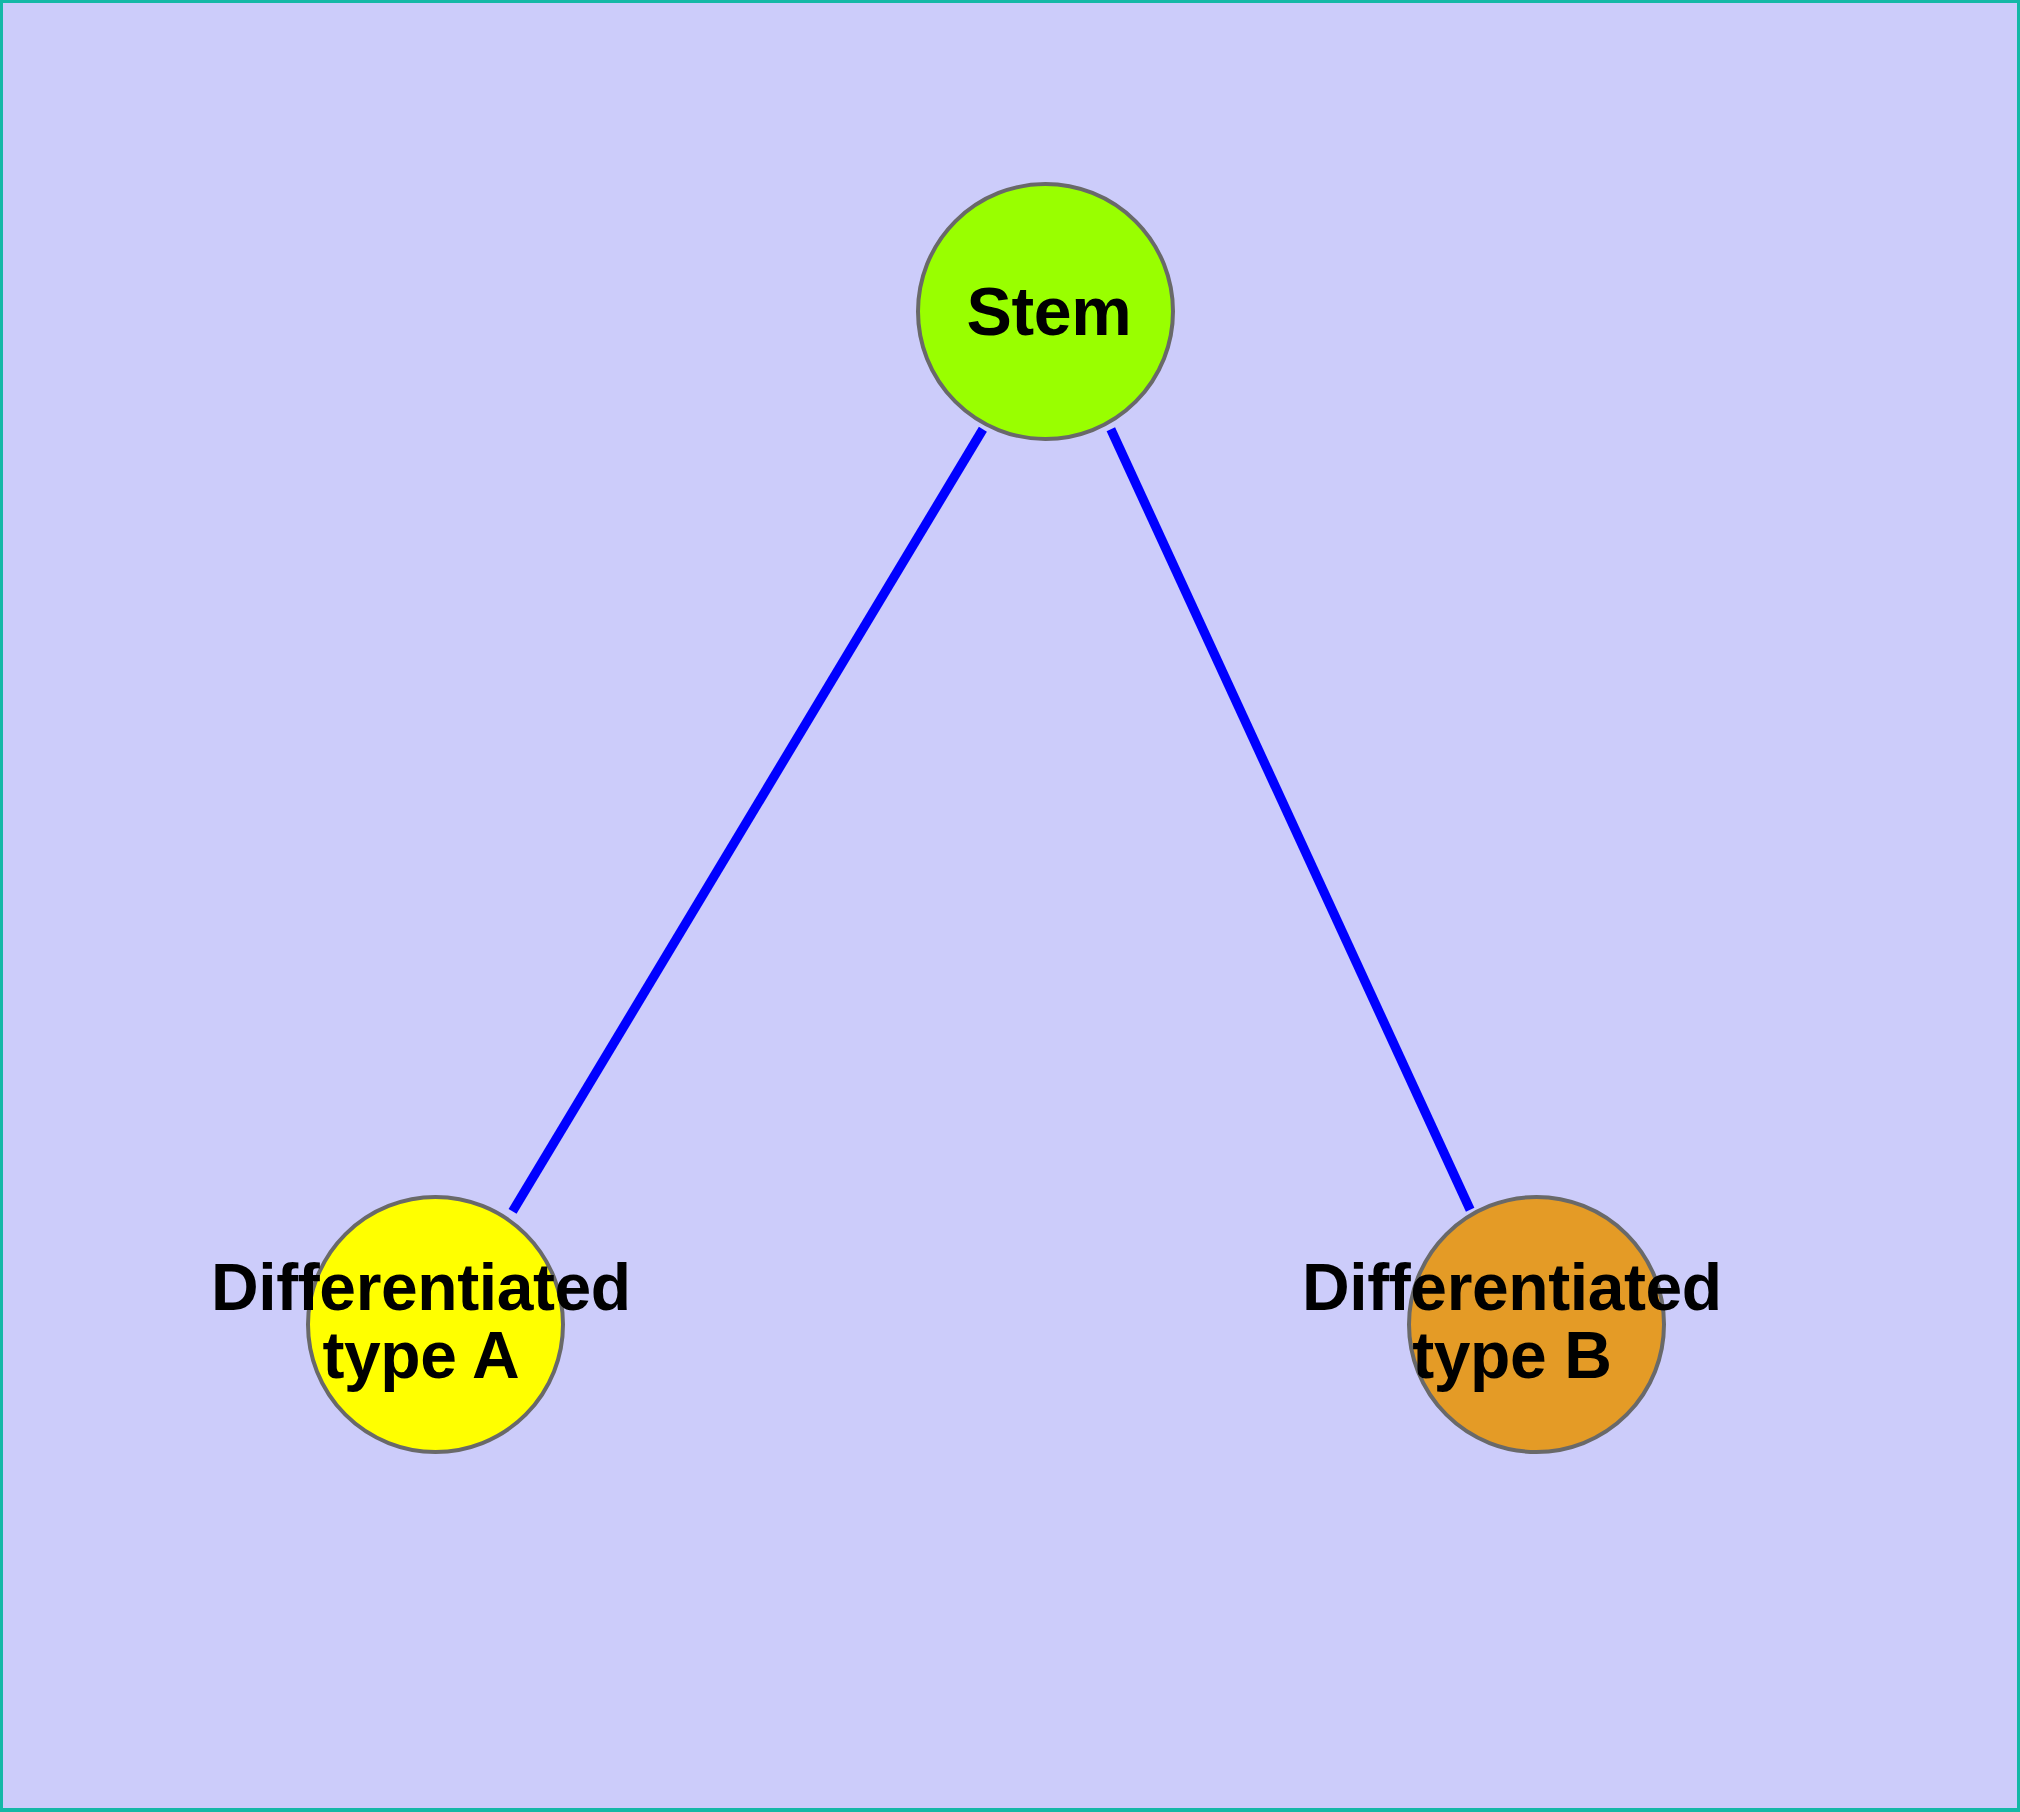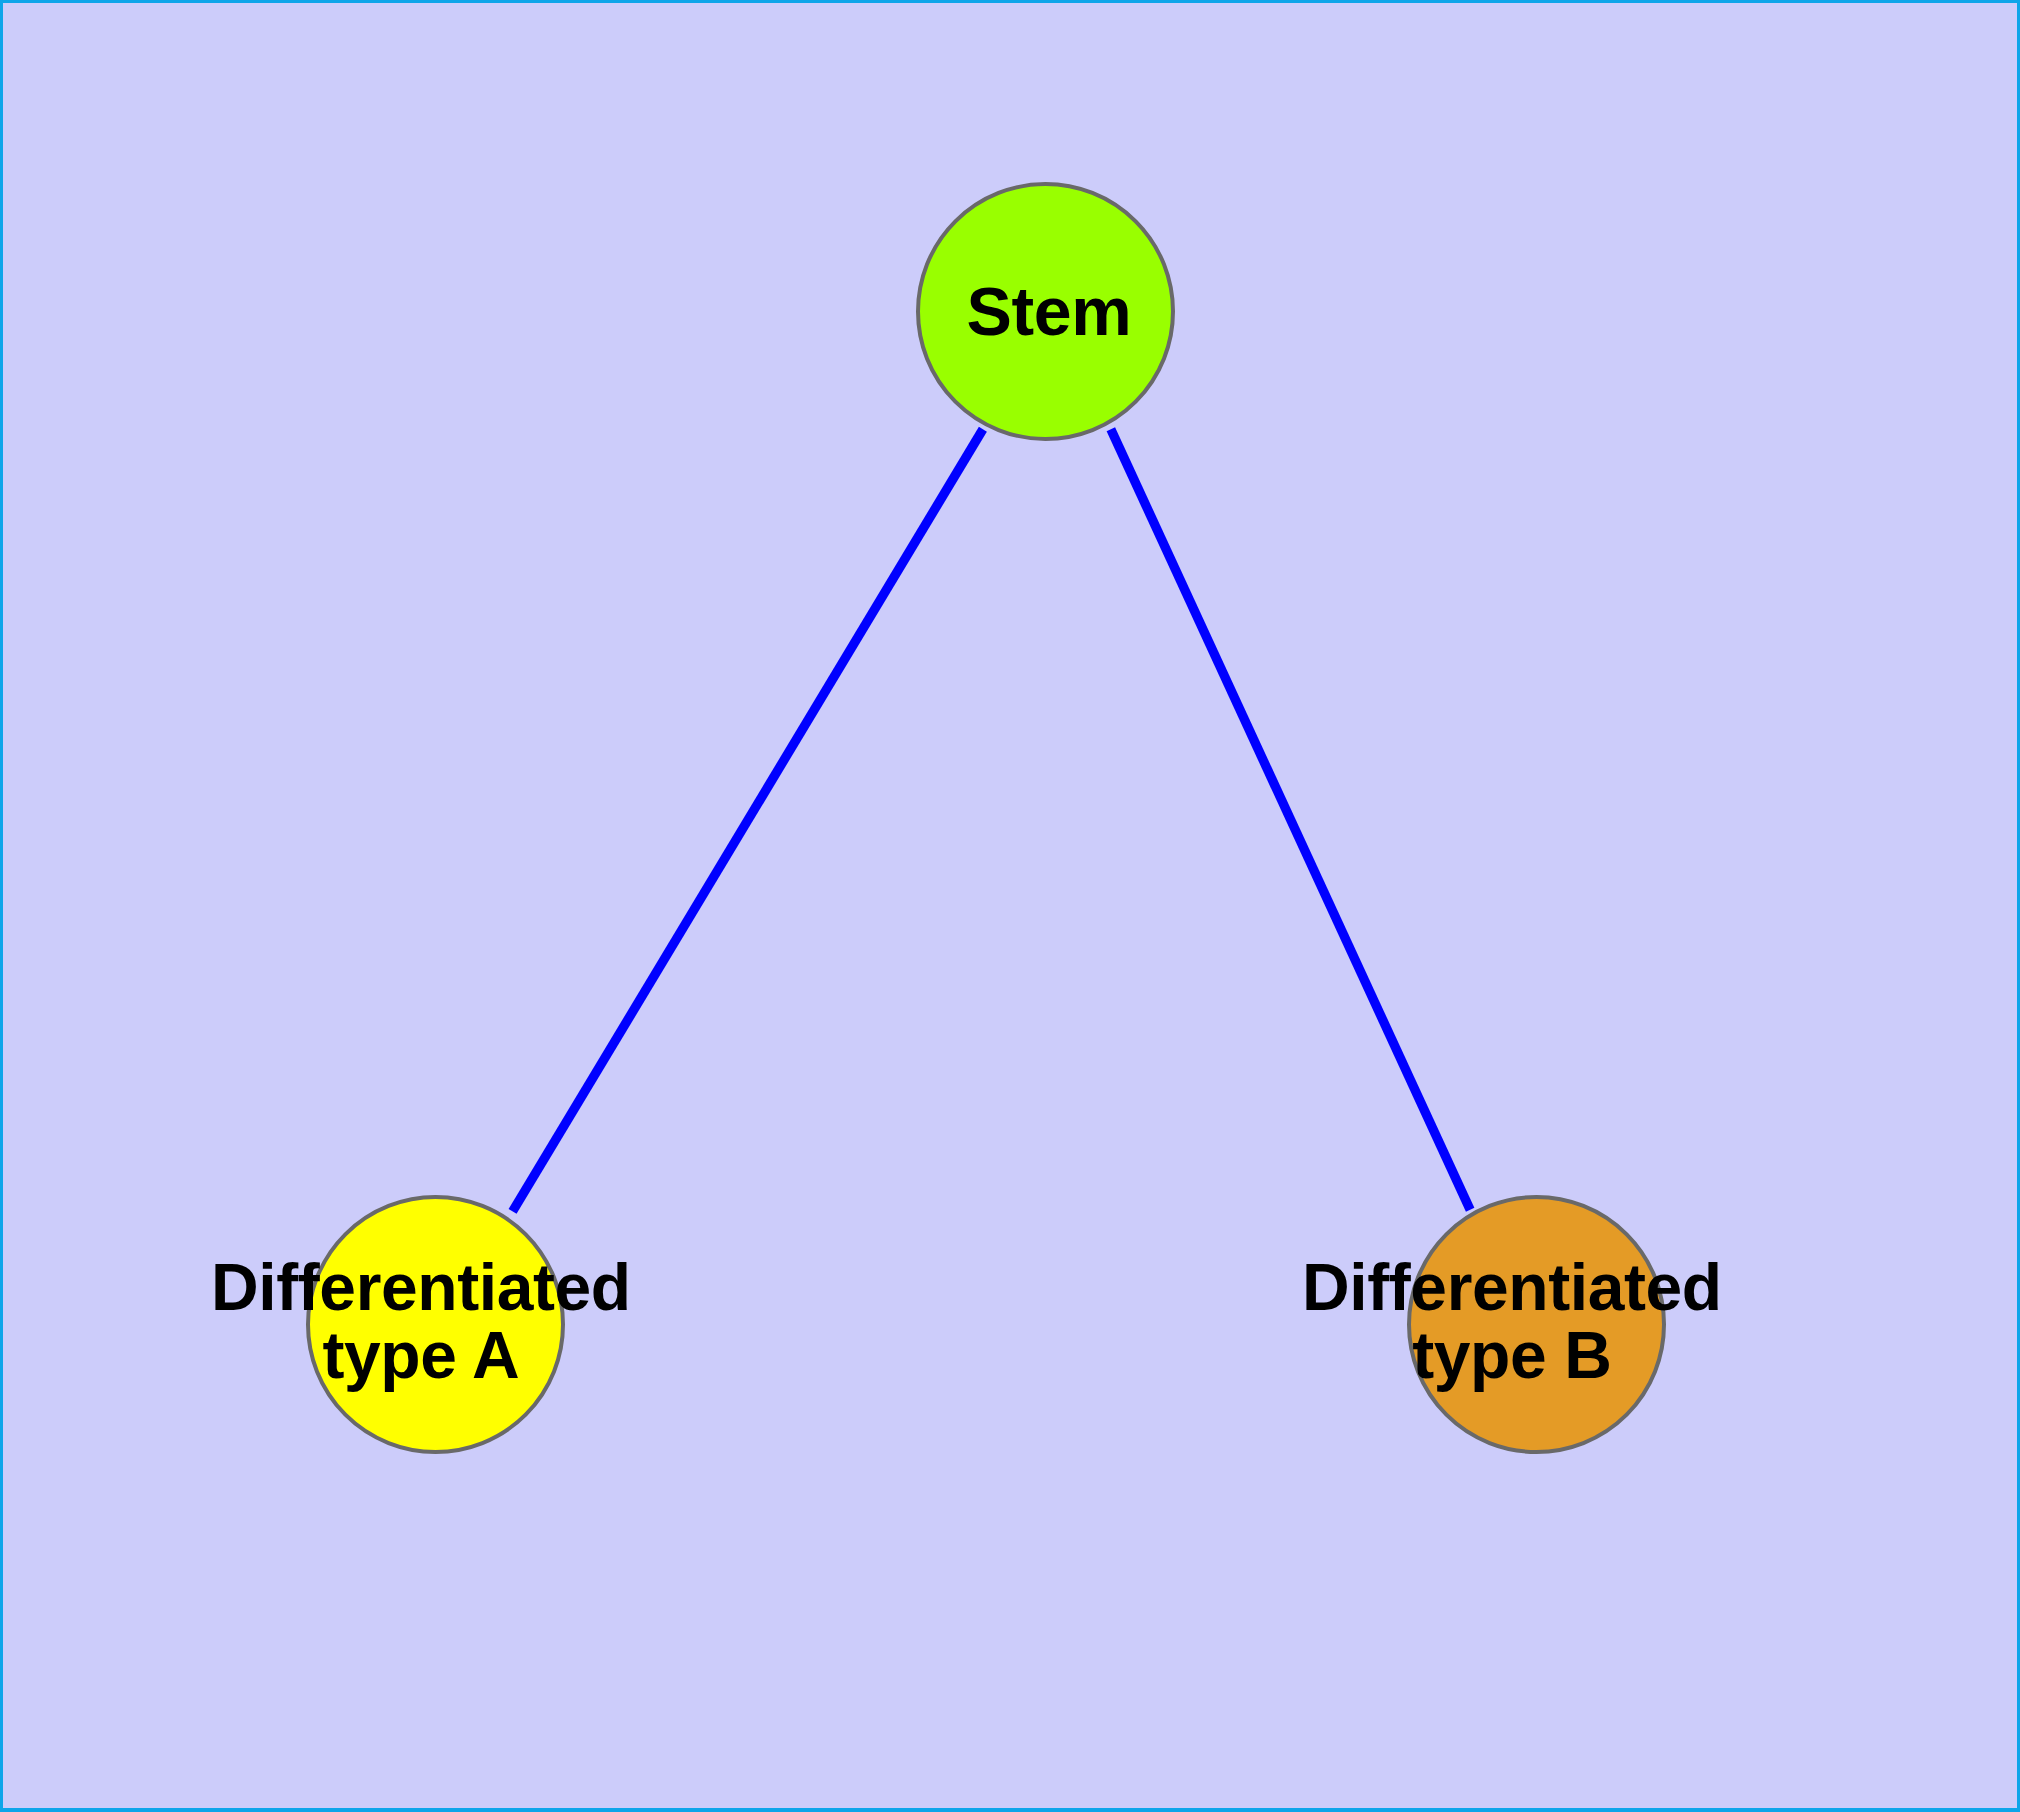--- a/index.html
+++ b/index.html
@@ -12,21 +12,21 @@
     width: 2021px;
     height: 1812px;
     overflow: hidden;
     font-family: "Liberation Sans", sans-serif;
   }
 
   #graph-canvas {
     position: relative;
     width: 2021px;
     height: 1812px;
-    background: #0ea5e9;
+    background: #14b8a6;
   }
 
   
   #graph-panel {
     position: absolute;
     left: 3.4px;
     top: 3.4px;
     width: 2014px;
     height: 1805px;
     background: #ccccfa;

